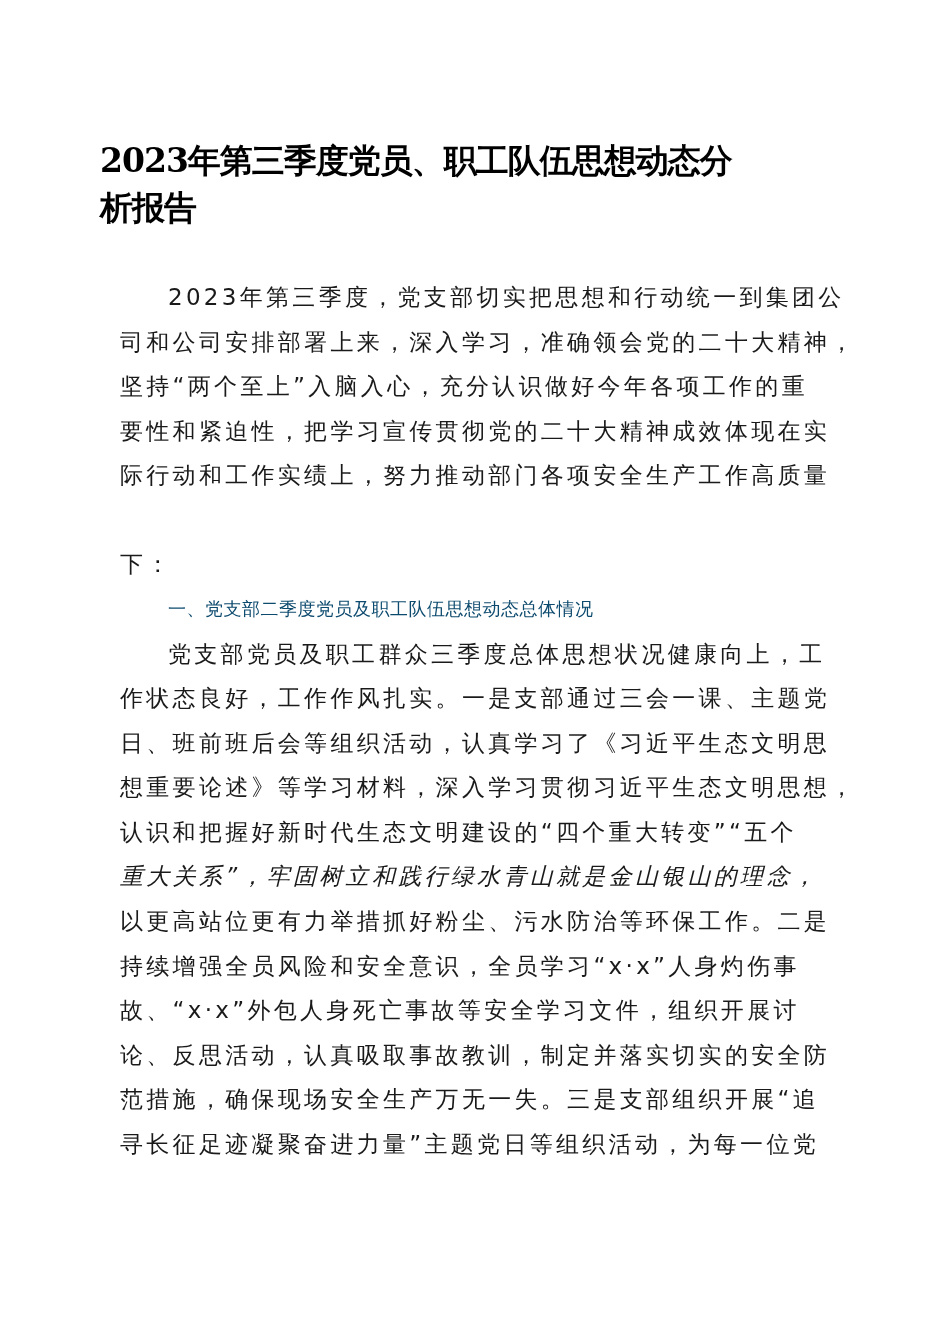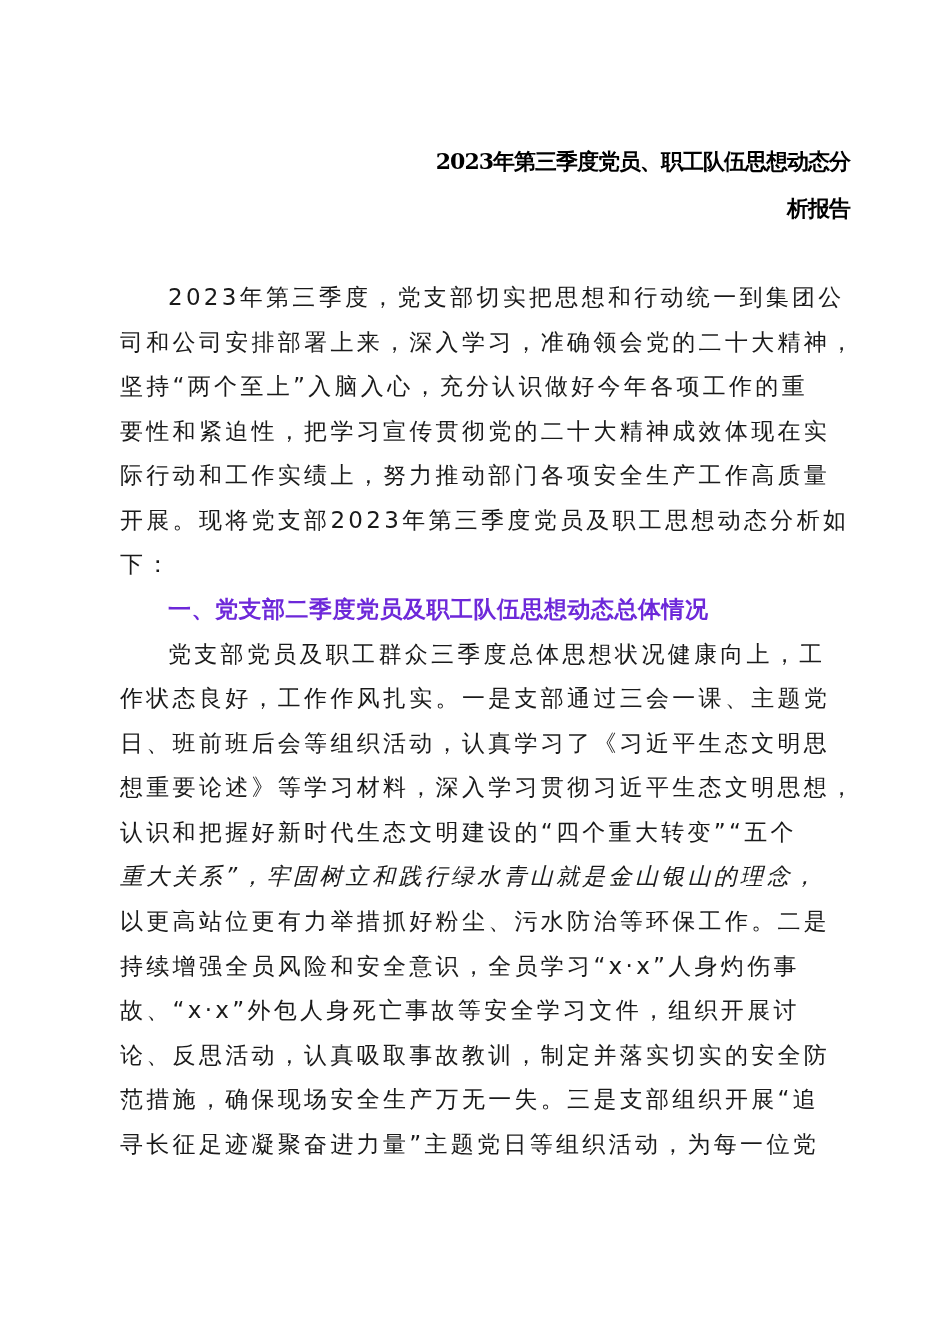--- a/index.html
+++ b/index.html
@@ -19,24 +19,24 @@
       left: 0;
       top: 0;
       width: 950px;
       height: 1344px;
       background: #ffffff;
     }
     .title {
       position: absolute;
       left: 100px;
       width: 750px;
-      text-align: right;
+      text-align: left;
       font-family: "DejaVu Serif", "Liberation Serif", serif;
       font-weight: bold;
-      font-size: 22px;
+      font-size: 33px;
       line-height: 46px;
       color: #000000;
       letter-spacing: -1px;
     }
     .title-line-1 { top: 138px; }
     .title-line-2 { top: 185px; }
     .line {
       position: absolute;
       left: 120px;
       width: 720px;
@@ -45,42 +45,41 @@
       line-height: 30px;
       color: #1a1a1a;
       white-space: nowrap;
       letter-spacing: 3.3px;
     }
     .line.indent { left: 168px; }
     .heading {
       position: absolute;
       left: 168px;
       font-family: "DejaVu Sans", "Liberation Sans", sans-serif;
-      font-weight: bold;
-      font-size: 23px;
+      font-weight: normal;
+      font-size: 18px;
       line-height: 30px;
-      color: #6d28d9;
+      color: #0c4a6e;
       white-space: nowrap;
       letter-spacing: 0.5px;
     }
   </style>
 </head>
 <body>
 
 <div class="page">
 
   <div class="title title-line-1">2023年第三季度党员、职工队伍思想动态分</div>
   <div class="title title-line-2">析报告</div>
 
   <div class="line indent" style="top:282px;">2023年第三季度，党支部切实把思想和行动统一到集团公</div>
   <div class="line" style="top:327px;">司和公司安排部署上来，深入学习，准确领会党的二十大精神，</div>
   <div class="line" style="top:371px;">坚持“两个至上”入脑入心，充分认识做好今年各项工作的重</div>
   <div class="line" style="top:416px;">要性和紧迫性，把学习宣传贯彻党的二十大精神成效体现在实</div>
   <div class="line" style="top:460px;">际行动和工作实绩上，努力推动部门各项安全生产工作高质量</div>
-  <div class="line" style="top:505px;">开展。现将党支部2023年第三季度党员及职工思想动态分析如</div>
   <div class="line" style="top:549px;">下：</div>
 
   <div class="heading" style="top:594px;">一、党支部二季度党员及职工队伍思想动态总体情况</div>
 
   <div class="line" style="top:683px;">作状态良好，工作作风扎实。一是支部通过三会一课、主题党</div>
   <div class="line indent" style="top:639px;">党支部党员及职工群众三季度总体思想状况健康向上，工</div>
   <div class="line" style="top:728px;">日、班前班后会等组织活动，认真学习了《习近平生态文明思</div>
   <div class="line" style="top:772px;">想重要论述》等学习材料，深入学习贯彻习近平生态文明思想，</div>
   <div class="line" style="top:817px;">认识和把握好新时代生态文明建设的“四个重大转变”“五个</div>
   <div class="line" style="top:861px;font-style:italic;">重大关系”，牢固树立和践行绿水青山就是金山银山的理念，</div>

